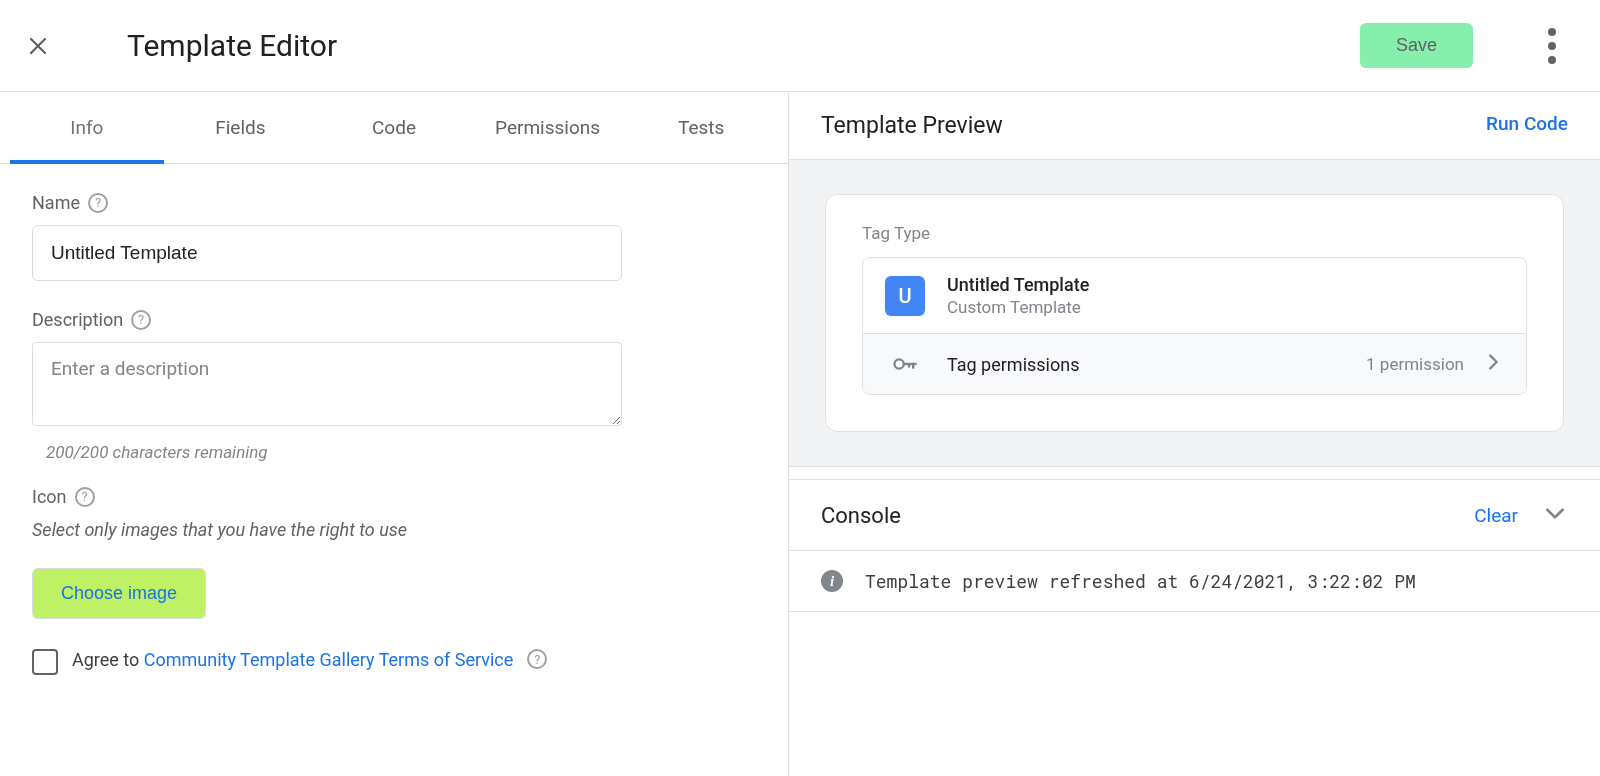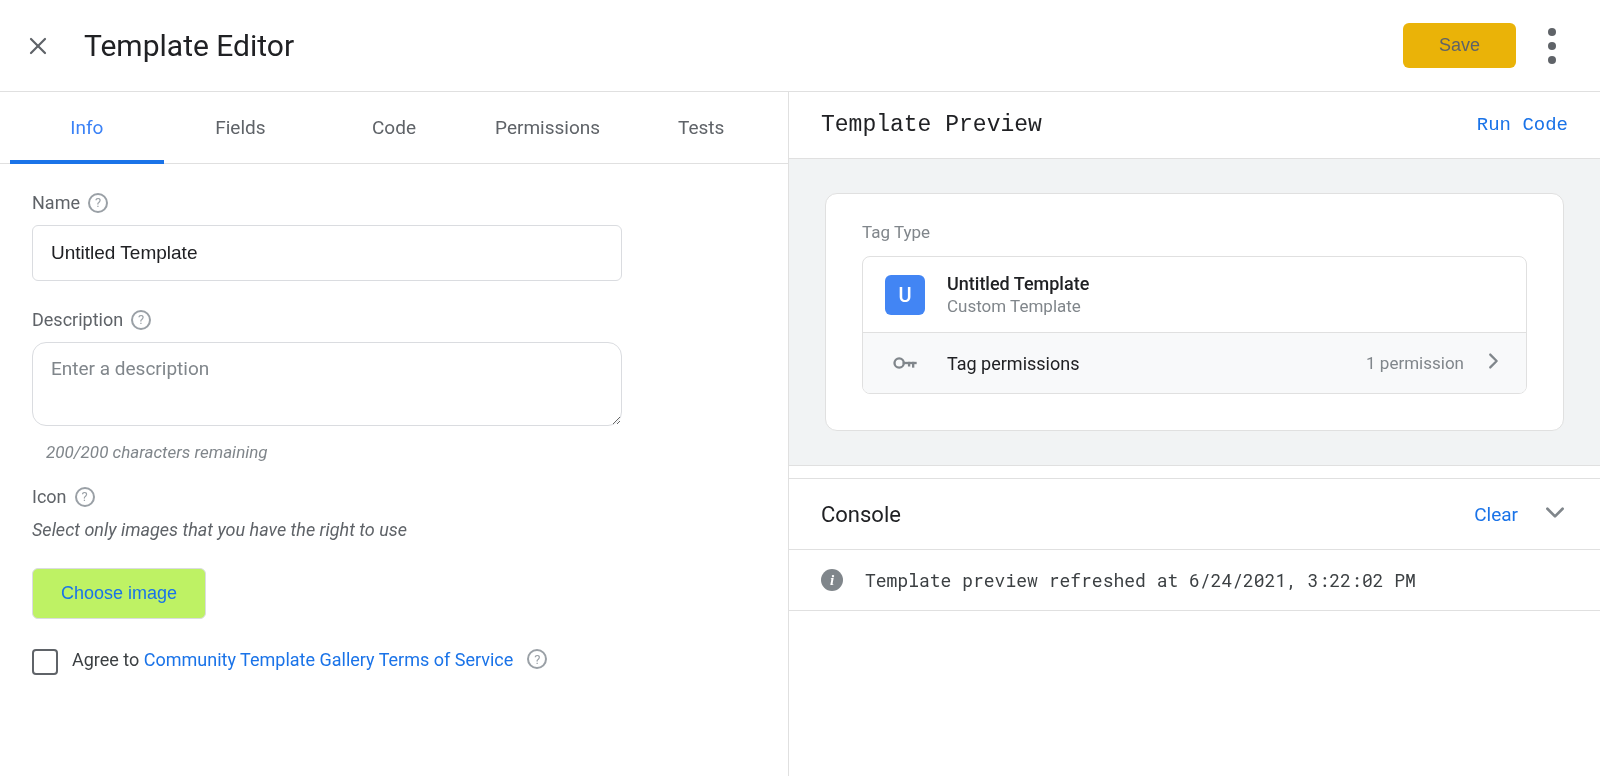--- a/index.html
+++ b/index.html
@@ -10,37 +10,38 @@
     width: 1600px;
     height: 776px;
     overflow: hidden;
   }
   .topbar {
     display: flex;
     align-items: center;
     height: 92px;
     padding: 0 24px;
     border-bottom: 1px solid #e0e0e0;
+    gap: 43px;
   }
   .close-icon {
     width: 28px; height: 28px;
     display: flex; align-items: center; justify-content: center;
     margin-right: 32px;
     color: #5f6368;
     cursor: pointer;
   }
   .close-icon svg { width: 24px; height: 24px; }
   .title {
     font-size: 30px;
     font-weight: 400;
     color: #202124;
     flex: 1;
   }
   .save-btn {
-    background: #eab308;
+    background: #86efac;
     border: none;
     border-radius: 6px;
     padding: 12px 36px;
     font-size: 18px;
     color: #5f6368;
     margin-right: 12px;
     cursor: pointer;
   }
   .more-btn {
     width: 48px; height: 48px;
@@ -66,21 +67,21 @@
   .tab {
     padding: 24px 22px;
     font-size: 19px;
     color: #5f6368;
     cursor: pointer;
     position: relative;
     flex: 1;
     text-align: center;
   }
   .tab.active {
-    color: #3b82f6;
+    color: #737373;
   }
   .tab.active::after {
     content: "";
     position: absolute;
     left: 0; right: 0; bottom: -1px;
     height: 4px;
     background: #1a73e8;
   }
   .tab:first-child.active::after { left: 0; right: 0; }
   .form-body {
@@ -113,21 +114,21 @@
     padding: 0 18px;
     font-size: 19px;
     color: #202124;
     outline: none;
     margin-bottom: 28px;
   }
   .textarea {
     width: 590px;
     height: 84px;
     border: 1px solid #dadce0;
-    border-radius: 14px;
+    border-radius: 4px;
     padding: 14px 18px;
     font-size: 19px;
     color: #202124;
     outline: none;
     resize: vertical;
     font-family: inherit;
   }
   .textarea::placeholder { color: #80868b; }
   .char-count {
     font-size: 17px;
@@ -168,25 +169,24 @@
     color: #1a73e8;
     cursor: pointer;
   }
   .right {
     flex: 1;
     display: flex;
     flex-direction: column;
   }
   .preview-header {
     display: flex;
-    align-items: center;
+    align-items: flex-start;
     justify-content: space-between;
     padding: 20px 32px;
     border-bottom: 1px solid #e0e0e0;
-    font-family: Liberation Mono, monospace;
   }
   .preview-title {
     font-size: 23px;
     color: #202124;
   }
   .runcode {
     color: #1a73e8;
     font-size: 19px;
     cursor: pointer;
     font-weight: 500;

